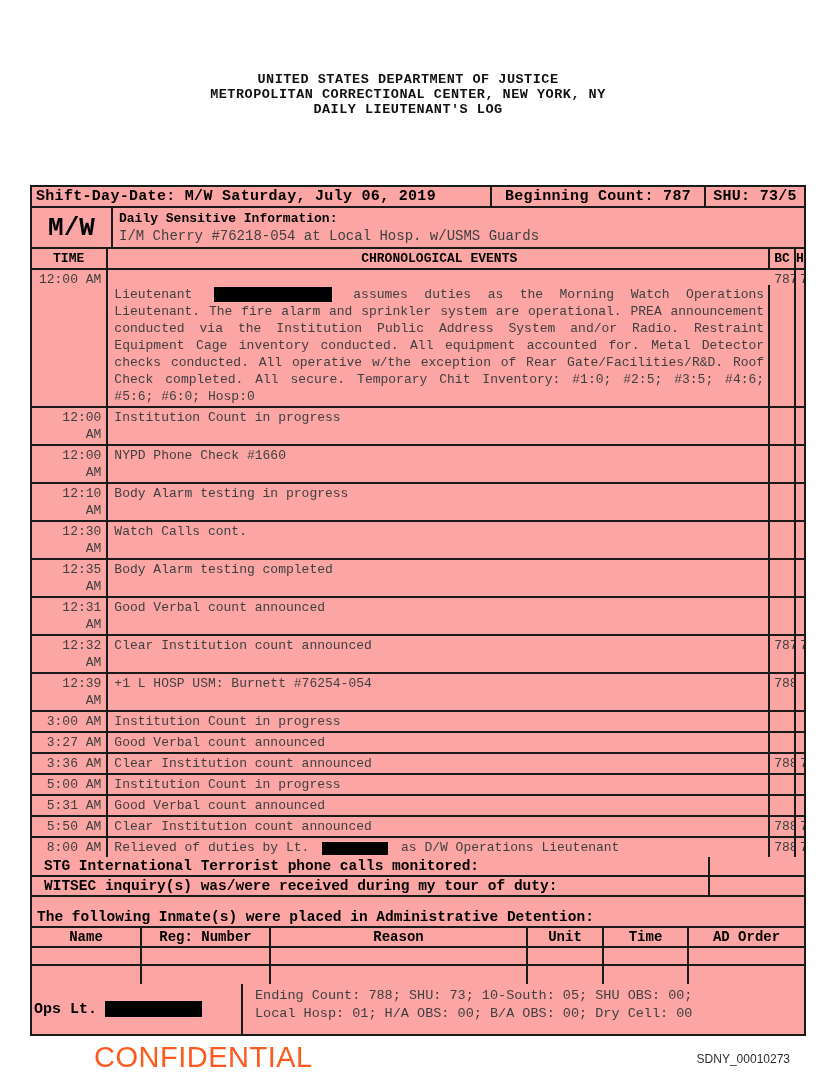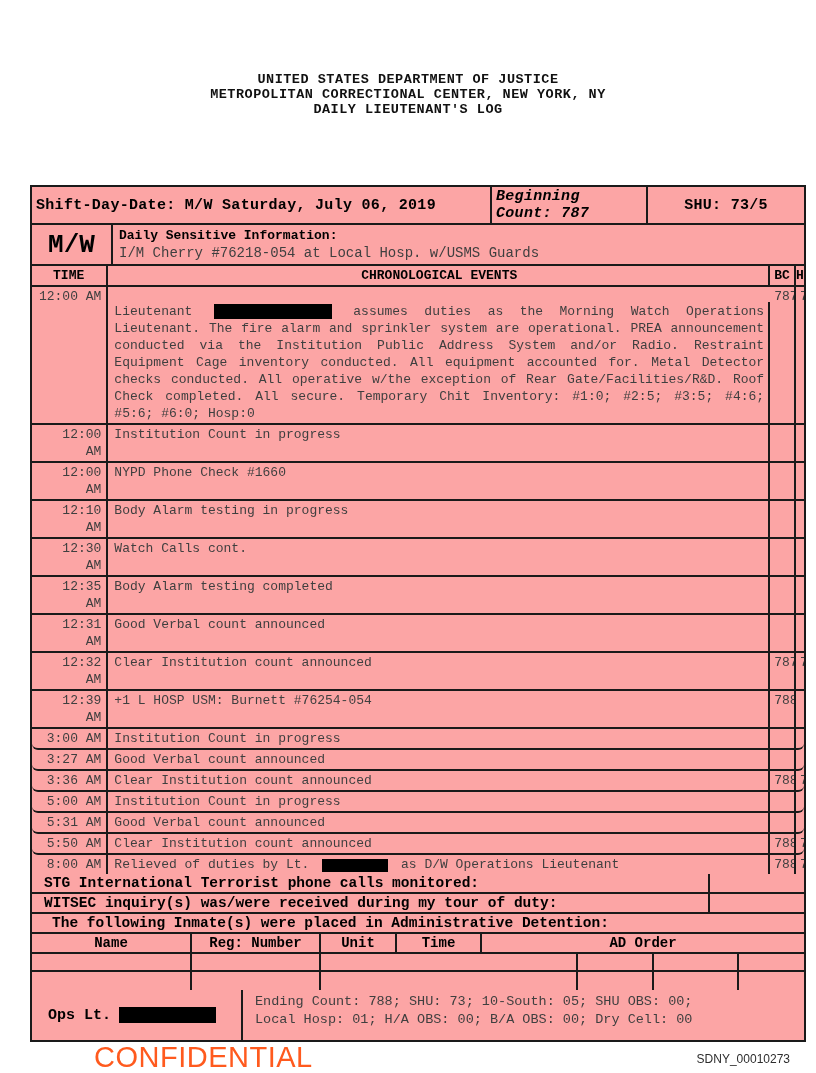--- a/index.html
+++ b/index.html
@@ -19,56 +19,56 @@
     border:2px solid #1a1a1a; background:#fca5a5; color:#3f3f3f; font-size:13px;
   }
   .row { display:flex; border-bottom:2px solid #1a1a1a; align-items:stretch; }
   .row:last-child { border-bottom:none; }
   .cell { border-right:2px solid #1a1a1a; padding:1px 4px; overflow:hidden; }
   .cell:last-child { border-right:none; }
 
   .r-shift { min-height:20px; font-weight:bold; color:#000; font-size:15px; letter-spacing:0.3px; }
   .r-shift .cell { display:flex; align-items:center; }
   .c-shiftdate { width:460px; }
-  .c-begincount { width:156px; justify-content:center;font-style:italic; }
+  .c-begincount { width:214px; justify-content:center; }
   .c-shushift { flex:1; justify-content:center; }
 
   .r-mw { min-height:41px; }
   .c-mw { width:81px; display:flex; align-items:center; justify-content:center;
           font-weight:bold; font-size:26px; color:#000; }
   .c-sensitive { flex:1; padding:2px 6px; }
   .sensitive-label { font-weight:bold; color:#000; font-size:13px; line-height:17px; }
   .sensitive-value { font-size:14px; line-height:18px; color:#3f3f3f; }
 
   .r-loghead { min-height:20px; font-weight:bold; color:#000; }
   .r-loghead .cell { display:flex; align-items:center; justify-content:center; }
 
   .c-time { width:81px; text-align:right; white-space:pre-line; line-height:17px; padding-right:5px; }
   .c-event { width:708px; line-height:17px; padding-left:6px; }
   .c-bc { width:27px; text-align:center; line-height:17px; }
   .c-shu { flex:1; text-align:center; line-height:17px; }
 
   .row-xl  { min-height:134px; }
   .row-xl .c-event { text-align:justify;margin-top:15px; }
   .row-md  { min-height:34px; }
-  .row-sm  { min-height:18px;border-radius:6px; }
+  .row-sm  { min-height:18px; }
 
   .r-foot { min-height:18px; font-weight:bold; color:#000; font-size:14.5px; }
   .c-foottext { width:678px; padding-left:12px; }
   .c-footblank { flex:1; }
-  .c-footfull { flex:1; padding-left:20px; }
+  .c-footfull { flex:1; padding-left:5px;margin-top:11px; }
 
   .r-adhead { min-height:19px; font-weight:bold; color:#000; font-size:14px; }
   .r-adhead .cell { display:flex; align-items:center; justify-content:center; }
   .r-adrow { min-height:18px; }
-  .c-ad1 { width:160px; } .c-ad2 { width:129px; } .c-ad3 { width:257px; }
+  .c-ad1 { width:110px; } .c-ad2 { width:129px; } .c-ad3 { width:257px; }
   .c-ad4 { width:76px; }  .c-ad5 { width:85px; }  .c-ad6 { flex:1; }
 
   .r-ops { min-height:50px; }
-  .c-opslabel { width:211px; display:flex; align-items:center; padding-left:16px;
+  .c-opslabel { width:211px; display:flex; align-items:center; padding-left:2px;
                 font-weight:bold; color:#000; font-size:15px; }
   .c-endcounts { flex:1; padding:3px 4px 0 12px; font-size:13.5px; line-height:18px; }
 
   .redaction { display:inline-block; background:#000; vertical-align:text-bottom; }
   .redaction.lg { width:118px; height:15px; margin:0 5px; }
   .redaction.sm { width:66px; height:13px; margin:0 5px; }
   .redaction.ops { width:97px; height:16px; margin-left:8px; }
 
   .confidential-stamp {
     position:absolute; left:94px; top:1041px;
@@ -230,20 +230,21 @@
       <div class="cell c-foottext">WITSEC inquiry(s) was/were received during my tour of duty:</div>
       <div class="cell c-footblank"></div>
     </div>
     <div class="row r-foot">
       <div class="cell c-footfull">The following Inmate(s) were placed in Administrative Detention:</div>
     </div>
 
     <div class="row r-adhead">
       <div class="cell c-ad1">Name</div>
       <div class="cell c-ad2">Reg: Number</div>
+      <div class="cell c-ad3">Reason</div>
       <div class="cell c-ad4">Unit</div>
       <div class="cell c-ad5">Time</div>
       <div class="cell c-ad6">AD Order</div>
     </div>
 
     <div id="ad-rows-mount">
         <div class="row r-adrow">
     <div class="cell c-ad1"></div>
     <div class="cell c-ad2"></div>
     <div class="cell c-ad3"></div>

